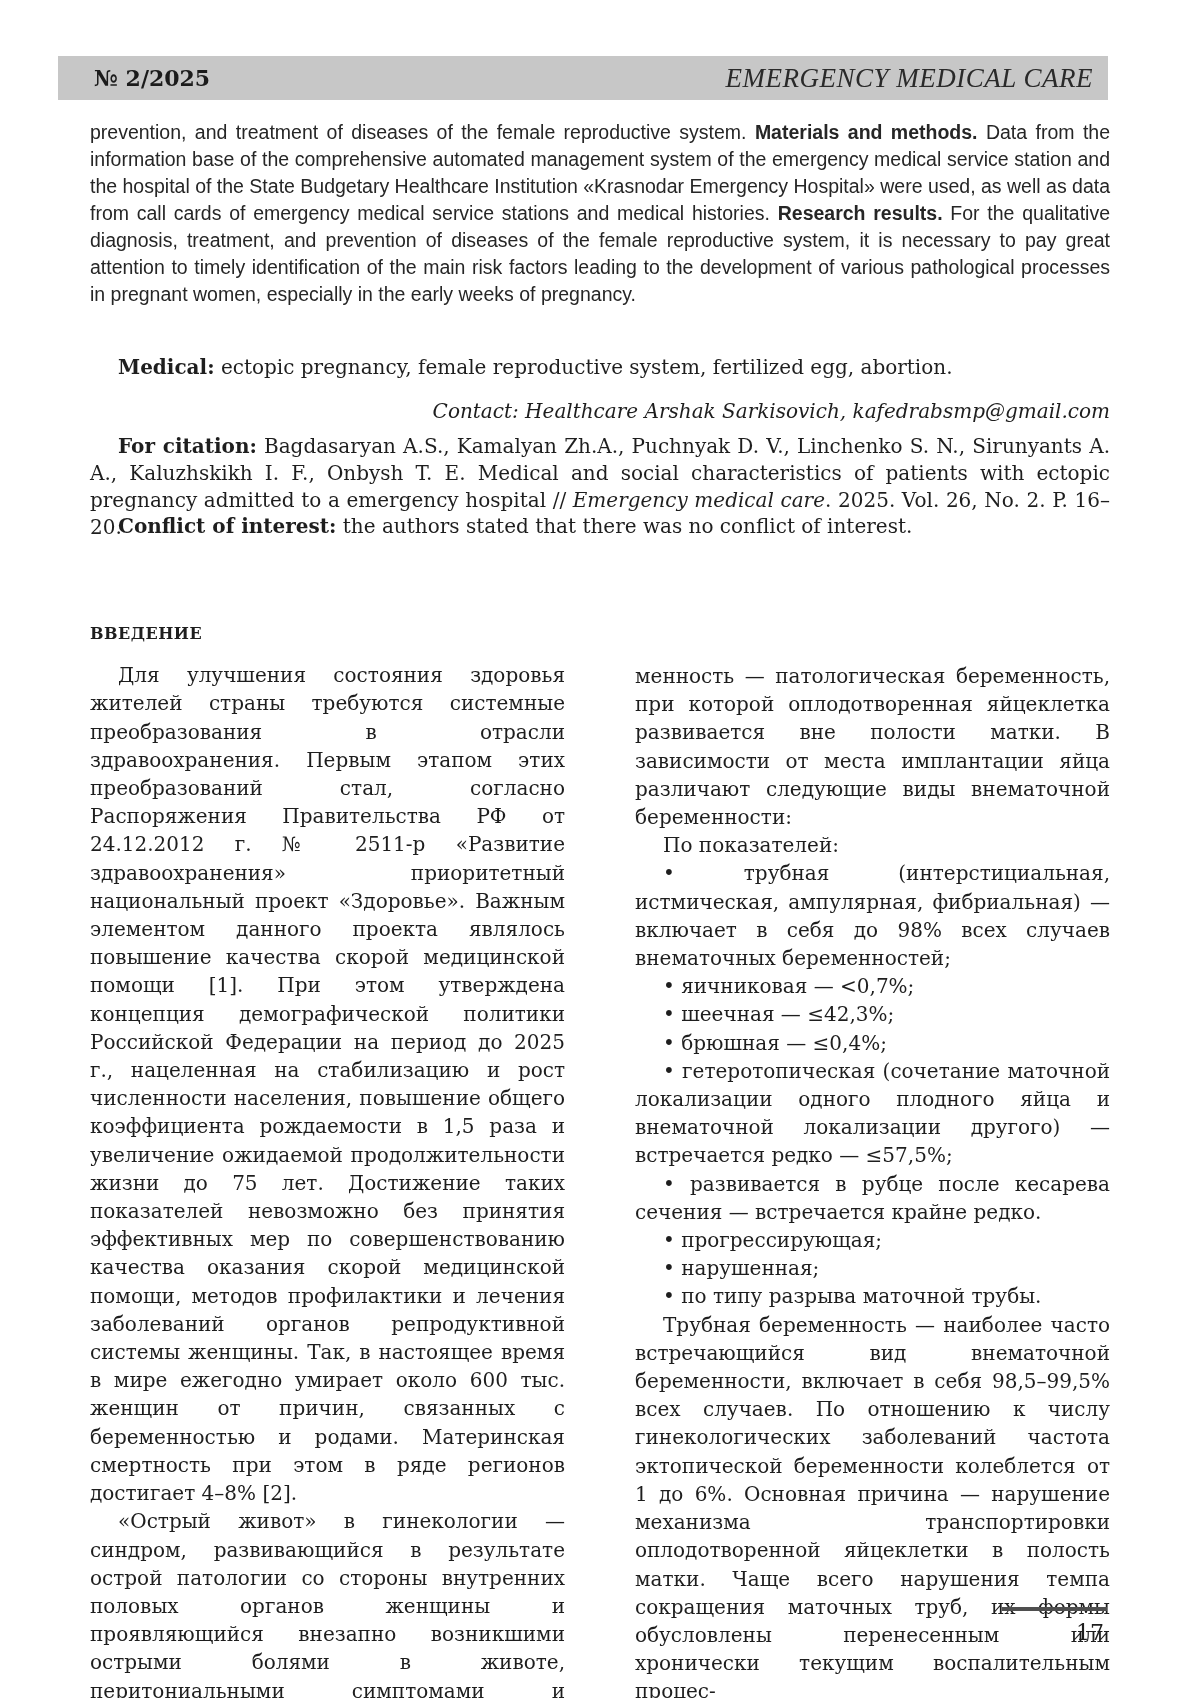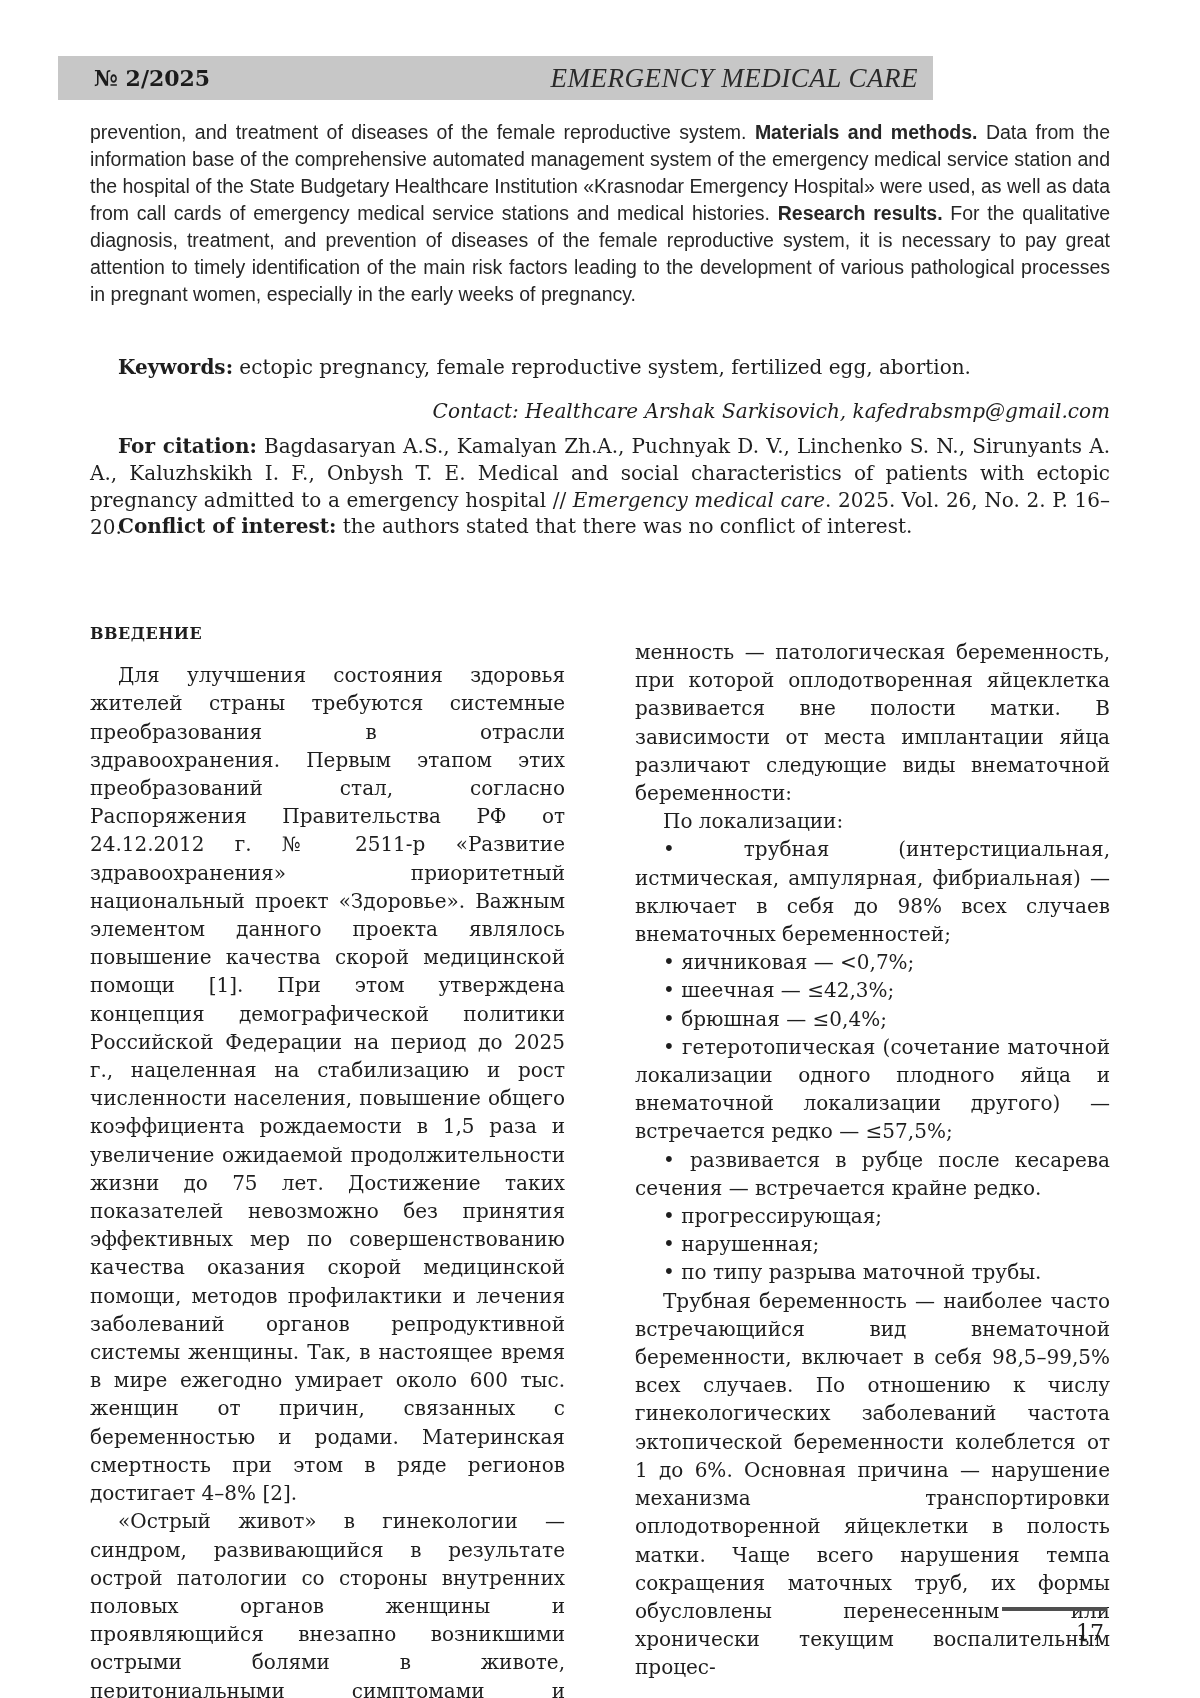--- a/index.html
+++ b/index.html
@@ -2,21 +2,21 @@
 <html lang="ru"><head>
 <meta charset="utf-8">
 <style>
   html,body{margin:0;padding:0;}
   body{
     width:1200px;height:1698px;position:relative;background:#ffffff;
     font-family:"DejaVu Serif",serif;color:#1e1e1e;
     -webkit-font-smoothing:antialiased;
   }
   .header-bar{
-    position:absolute;left:58px;top:56px;width:875px;height:44px;
+    position:absolute;left:58px;top:56px;width:1050px;height:44px;
     background:#c7c7c7;display:flex;align-items:center;justify-content:space-between;
     padding:0 15px 0 36px;box-sizing:border-box;
   }
   .issue{font-weight:bold;font-size:22px;color:#1b1b1b;}
   .jtitle{
     font-family:"Liberation Serif",serif;font-style:italic;font-size:27px;
     color:#2a2a2a;letter-spacing:.5px;white-space:nowrap;
   }
   .abstract{
     position:absolute;left:90px;top:119px;width:1020px;
@@ -28,56 +28,56 @@
   .keywords{position:absolute;left:90px;top:355px;width:1020px;font-size:20px;text-indent:28px;margin:0;}
   .contact{position:absolute;left:90px;top:399px;width:1020px;text-align:right;font-style:italic;font-size:20px;margin:0;}
   .citation{
     position:absolute;left:90px;top:433px;width:1020px;font-size:20px;line-height:27px;
     text-align:justify;text-indent:28px;margin:0;
   }
   .conflict{position:absolute;left:90px;top:514px;width:1020px;font-size:20px;text-indent:28px;margin:0;}
   .columns{position:absolute;left:90px;top:616px;width:1020px;display:flex;gap:70px;}
   .col{width:475px;font-size:20px;line-height:28.2px;text-align:justify;}
   .col p{margin:0;text-indent:28px;}
-  .col p.noindent{text-indent:0;}
+  .col p.noindent{text-indent:0;margin-top:24px;}
   .intro-heading{
     margin:4px 0 13px 0;font-size:16px;font-weight:bold;
     letter-spacing:.5px;text-indent:0;
   }
   .col-right{padding-top:22px;box-sizing:border-box;}
   .footer-rule{position:absolute;left:1002px;top:1607px;width:105px;height:4px;background:#4f4f4f;}
   .pagenum{position:absolute;left:950px;top:1620px;width:154px;text-align:right;font-size:22px;margin:0;}
 </style>
 </head>
 <body>
 
 <div class="header-bar">
   <span class="issue">№ 2/2025</span>
   <span class="jtitle">EMERGENCY MEDICAL CARE</span>
 </div>
 
 <p class="abstract"><span>prevention, and treatment of diseases of the female reproductive system. </span><span class="b">Materials and methods.</span><span> Data from the information base of the comprehensive automated management system of the emergency medical service station and the hospital of the State Budgetary Healthcare Institution «Krasnodar Emergency Hospital» were used, as well as data from call cards of emergency medical service stations and medical histories. </span><span class="b">Research results.</span><span> For the qualitative diagnosis, treatment, and prevention of diseases of the female reproductive system, it is necessary to pay great attention to timely identification of the main risk factors leading to the development of various pathological processes in pregnant women, especially in the early weeks of pregnancy.</span></p>
 
-<p class="keywords"><span class="b">Keywords:</span><span> ectopic pregnancy, female reproductive system, fertilized egg, abortion.</span></p>
+<p class="keywords"><span class="b">Medical:</span><span> ectopic pregnancy, female reproductive system, fertilized egg, abortion.</span></p>
 
 <p class="contact">Contact: Healthcare Arshak Sarkisovich, kafedrabsmp@gmail.com</p>
 
 <p class="citation"><span class="b">For citation:</span><span> Bagdasaryan A.S., Kamalyan Zh.A., Puchnyak D. V., Linchenko S. N., Sirunyants A. A., Kaluzhskikh I. F., Onbysh T. E. Medical and social characteristics of patients with ectopic pregnancy admitted to a emergency hospital // </span><span class="i">Emergency medical care</span><span>. 2025. Vol. 26, No. 2. P. 16–20.</span></p>
 
 <p class="conflict"><span class="b">Conflict of interest:</span><span> the authors stated that there was no conflict of interest.</span></p>
 
 <div class="columns">
   <div class="col col-left">
     <h2 class="intro-heading">ВВЕДЕНИЕ</h2>
     <p>Для улучшения состояния здоровья жителей страны требуются системные преобразования в отрасли здравоохранения. Первым этапом этих преобразований стал, согласно Распоряжения Правительства РФ от 24.12.2012 г. № 2511-р «Развитие здравоохранения» приоритетный национальный проект «Здоровье». Важным элементом данного проекта являлось повышение качества скорой медицинской помощи [1]. При этом утверждена концепция демографической политики Российской Федерации на период до 2025 г., нацеленная на стабилизацию и рост численности населения, повышение общего коэффициента рождаемости в 1,5 раза и увеличение ожидаемой продолжительности жизни до 75 лет. Достижение таких показателей невозможно без принятия эффективных мер по совершенствованию качества оказания скорой медицинской помощи, методов профилактики и лечения заболеваний органов репродуктивной системы женщины. Так, в настоящее время в мире ежегодно умирает около 600 тыс. женщин от причин, связанных с беременностью и родами. Материнская смертность при этом в ряде регионов достигает 4–8% [2].</p>
     <p>«Острый живот» в гинекологии — синдром, развивающийся в результате острой патологии со стороны внутренних половых органов женщины и проявляющийся внезапно возникшими острыми болями в животе, перитониальными симптомами и выраженными изменениями в общем состоянии больной [3]. Основной причиной развития симптомов «острого живота» является внематочная беременность. Внематочная бере-</p>
   </div>
   <div class="col col-right">
     <p class="noindent">менность — патологическая беременность, при которой оплодотворенная яйцеклетка развивается вне полости матки. В зависимости от места имплантации яйца различают следующие виды внематочной беременности:</p>
-    <p>По локализации:</p>
+    <p>По показателей:</p>
     <p>• трубная (интерстициальная, истмическая, ампулярная, фибриальная) — включает в себя до 98% всех случаев внематочных беременностей;</p>
     <p>• яичниковая — &lt;0,7%;</p>
     <p>• шеечная — ≤42,3%;</p>
     <p>• брюшная — ≤0,4%;</p>
     <p>• гетеротопическая (сочетание маточной локализации одного плодного яйца и внематочной локализации другого) — встречается редко — ≤57,5%;</p>
     <p>• развивается в рубце после кесарева сечения — встречается крайне редко.</p>
     <p>• прогрессирующая;</p>
     <p>• нарушенная;</p>
     <p>• по типу разрыва маточной трубы.</p>
     <p>Трубная беременность — наиболее часто встречающийся вид внематочной беременности, включает в себя 98,5–99,5% всех случаев. По отношению к числу гинекологических заболеваний частота эктопической беременности колеблется от 1 до 6%. Основная причина — нарушение механизма транспортировки оплодотворенной яйцеклетки в полость матки. Чаще всего нарушения темпа сокращения маточных труб, их формы обусловлены перенесенным или хронически текущим воспалительным процес-</p>

